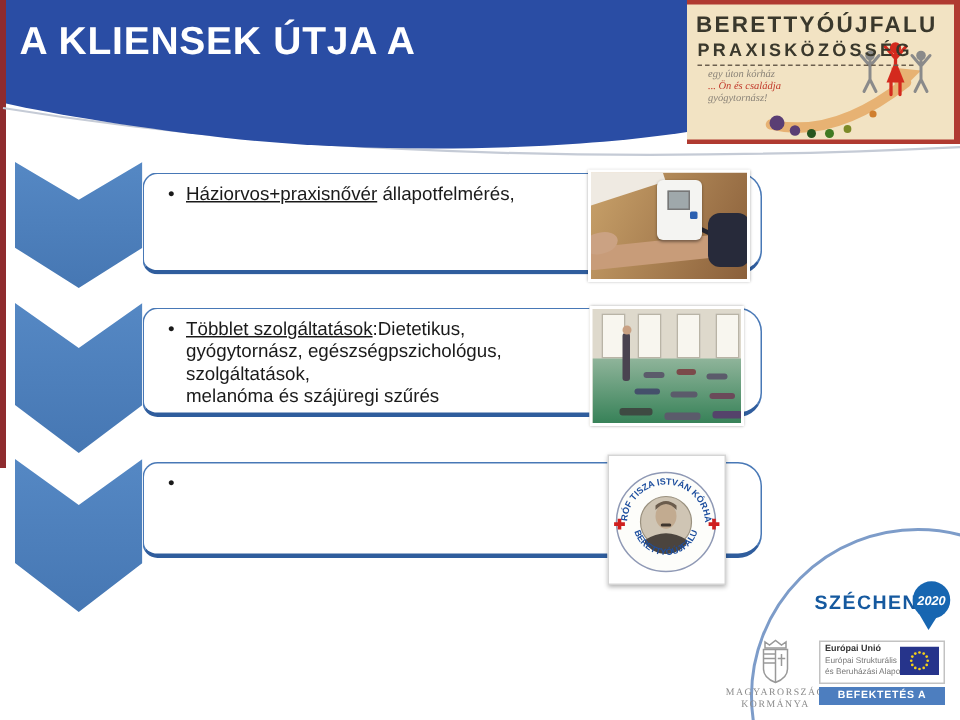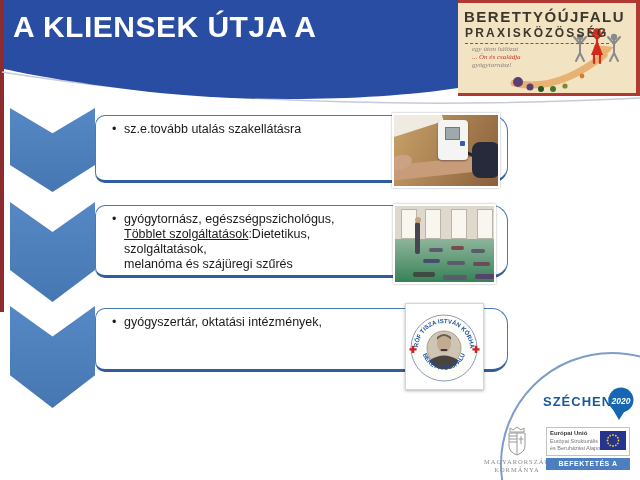--- a/index.html
+++ b/index.html
@@ -6,21 +6,21 @@
   .slide{position:relative;width:640px;height:480px;background:#fff;overflow:hidden;
          font-family:"Liberation Sans", sans-serif;}
   .abs{position:absolute;}
 
   
   .red-strip{left:0;top:0;width:4px;height:312px;background:#8e2b2e;}
 
   
   .header-svg{left:0;top:0;width:640px;height:130px;pointer-events:none;}
   .title{left:13px;top:9px;width:440px;color:#fff;font-weight:bold;
-         font-size:30px;line-height:36px;letter-spacing:.5px;z-index:2;}
+         font-size:26px;line-height:36px;letter-spacing:.5px;z-index:2;}
 
   
   .logo{left:458px;top:0;width:182px;height:96px;background:#f2e3c3;
         border-top:3px solid #b03a31;border-right:4px solid #b03a31;border-bottom:3px solid #b03a31;
         box-sizing:border-box;z-index:2;}
   .logo-name{left:6px;top:5px;font-size:15px;font-weight:bold;color:#3a382c;letter-spacing:1.5px;}
   .logo-subname{left:7px;top:23px;font-size:12px;font-weight:bold;color:#3a382c;letter-spacing:2.2px;
                 border-bottom:1.5px dashed #6b5f4e;padding-bottom:3px;}
   .logo-slogan{left:14px;top:42px;width:100px;font-family:"Liberation Serif",serif;font-style:italic;
                font-size:7px;line-height:8px;color:#8a8378;}
@@ -124,56 +124,55 @@
         </g>
         <g stroke="#8a8a8a" stroke-width="2" fill="#8a8a8a">
           <circle cx="156" cy="34" r="3.2" stroke="none"></circle>
           <path d="M156,37 V50 M156,41 L150,34 M156,41 L162,34 M156,50 L152,58 M156,50 L160,58" fill="none"></path>
         </g>
       </g>
     </svg>
     <div class="abs logo-name">BERETTYÓÚJFALU</div>
     <div class="abs logo-subname">PRAXISKÖZÖSSÉG</div>
     <div class="abs logo-slogan">
-      <div>egy úton hálózat</div>
+      <div>egy úton kórház</div>
       <div class="red">... Ön és családja</div>
       <div>gyógytornász!</div>
     </div>
   </div>
 
   <div class="abs chev chev1"></div>
   <div class="abs chev chev2"></div>
   <div class="abs chev chev3"></div>
 
   <div class="abs step-box box1">
     <div class="step-text">
       <span class="bullet">•</span>
       <div class="step-lines">
-        <div>sz.e.tovább utalás szakellátásra</div>
+        <div><span class="lead">Háziorvos+praxisnővér</span><span> állapotfelmérés,</span></div>
       </div>
     </div>
   </div>
 
   <div class="abs step-box box2">
     <div class="step-text">
       <span class="bullet">•</span>
       <div class="step-lines">
+        <div><span class="lead">Többlet szolgáltatások</span><span>:Dietetikus,</span></div>
         <div>gyógytornász, egészségpszichológus,</div>
-        <div><span class="lead">Többlet szolgáltatások</span><span>:Dietetikus,</span></div>
         <div>szolgáltatások,</div>
         <div>melanóma és szájüregi szűrés</div>
       </div>
     </div>
   </div>
 
   <div class="abs step-box box3">
     <div class="step-text">
       <span class="bullet">•</span>
       <div class="step-lines">
-        <div>gyógyszertár, oktatási intézmények,</div>
       </div>
     </div>
   </div>
 
   <div class="abs photo photo-bp">
     <div class="abs bp-cloth"></div>
     <div class="abs bp-arm"></div>
     <div class="abs bp-hand"></div>
     <div class="abs bp-tube"></div>
     <div class="abs bp-cuff"></div>

